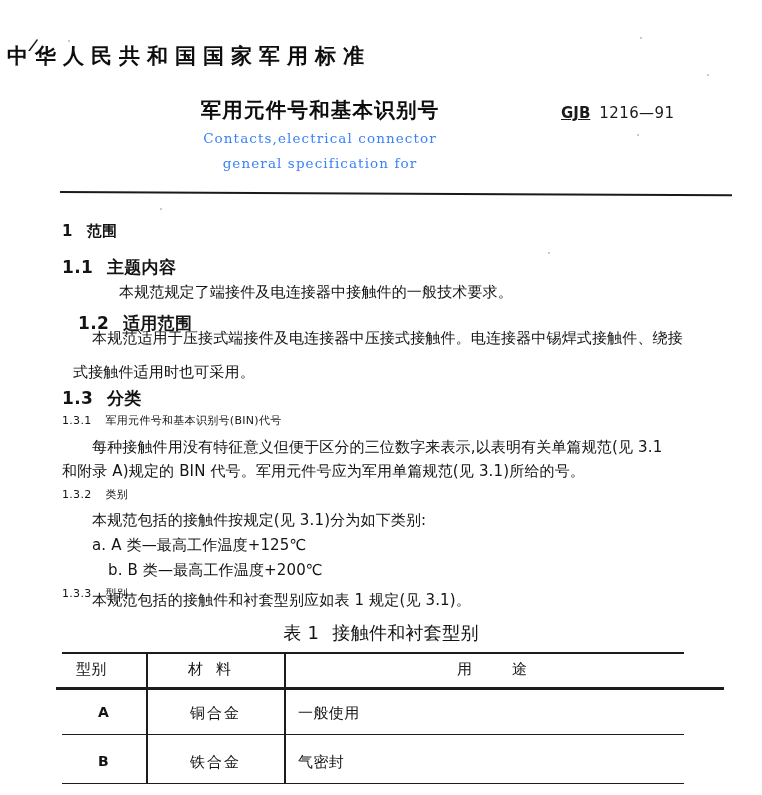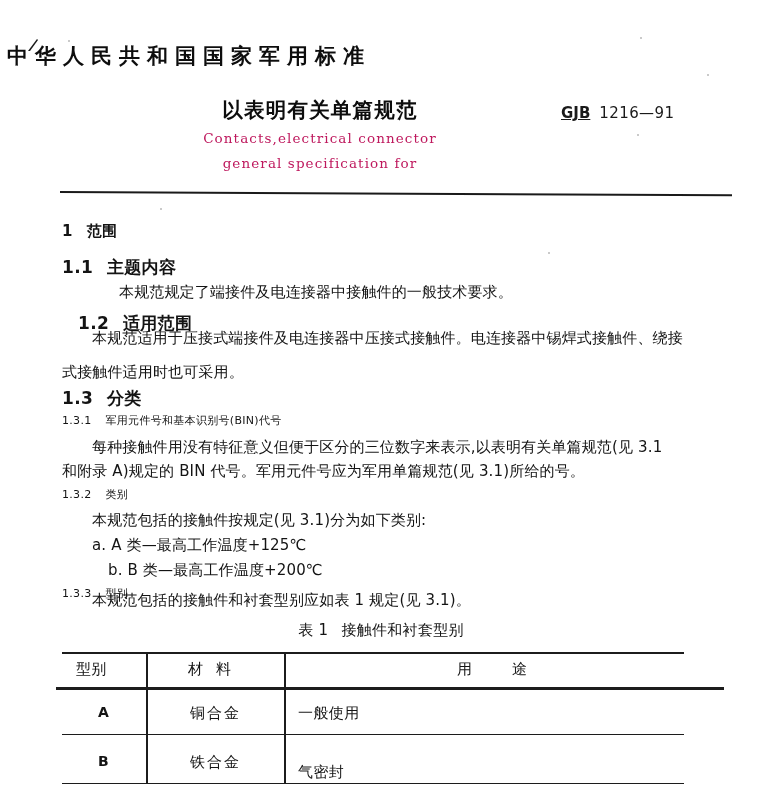--- a/index.html
+++ b/index.html
@@ -81,21 +81,21 @@
   }
 
   .title-en {
     position: absolute;
     left: 0;
     width: 640px;
     text-align: center;
     font-family: "DejaVu Serif", "Liberation Serif", serif;
     font-size: 13.5px;
     letter-spacing: 1.1px;
-    color: #be185d;
+    color: #3b82f6;
   }
   .title-en-1 { top: 130px; }
   .title-en-2 { top: 155px; }
 
   .header-rule {
     position: absolute;
     left: 60px;
     top: 191px;
     width: 672px;
     height: 2px;
@@ -144,21 +144,21 @@
   .sp-sm { display: inline-block; width: 9px; }
   .sp-md { display: inline-block; width: 14px; }
 
   
   .table-caption {
     position: absolute;
     left: 0;
     top: 621px;
     width: 762px;
     text-align: center;
-    font-size: 15px;
+    font-size: 18px;
     letter-spacing: 0.3px;
     color: #141414;
   }
   .table-caption .cap-gap { display: inline-block; width: 13px; }
 
   .tbl {
     position: absolute;
     left: 62px;
     top: 652px;
     width: 622px;
@@ -200,40 +200,40 @@
   .td-sym {
     font-family: "DejaVu Sans", "Liberation Sans", sans-serif;
     font-weight: bold;
     font-size: 14px;
   }
   .td-a-sym { left: 36px;  top: 52px; }
   .td-a-mat { left: 128px; top: 52px; letter-spacing: 2px; }
   .td-a-use { left: 236px; top: 52px; letter-spacing: 0.4px; }
   .td-b-sym { left: 36px;  top: 101px; }
   .td-b-mat { left: 128px; top: 101px; letter-spacing: 2px; }
-  .td-b-use { left: 236px; top: 111px; letter-spacing: 0.4px; }
+  .td-b-use { left: 236px; top: 101px; letter-spacing: 0.4px; }
 </style>
 </head>
 <body>
 
 <div class="page">
 
   <svg class="scan-mark" viewBox="0 0 12 14">
     <path d="M1,13 L10,1 L11,2 L3,13 Z" fill="#1a1a1a"></path>
   </svg>
   <div class="speck" style="left:68px;top:40px;width:2px;height:2px;"></div>
   <div class="speck" style="left:160px;top:208px;width:2px;height:2px;"></div>
   <div class="speck" style="left:548px;top:252px;width:2px;height:2px;"></div>
   <div class="speck" style="left:640px;top:37px;width:2px;height:2px;"></div>
   <div class="speck" style="left:707px;top:74px;width:2px;height:2px;"></div>
   <div class="speck" style="left:637px;top:134px;width:2px;height:2px;"></div>
 
   <div class="masthead">中华人民共和国国家军用标准</div>
 
-  <div class="title-cn">以表明有关单篇规范</div>
+  <div class="title-cn">军用元件号和基本识别号</div>
 
   <div class="gjb-number">
     <span class="gjb-prefix">GJB</span><span class="sp-sm"></span><span>1216—91</span>
   </div>
 
   <div class="title-en title-en-1">Contacts,electrical connector</div>
   <div class="title-en title-en-2">general specification for</div>
 
   <div class="header-rule"></div>
 
@@ -245,21 +245,21 @@
 
     <div class="line heading-2" style="left:62px; top:256px;">
       <span class="num">1.1</span><span class="sp-md"></span><span>主题内容</span>
     </div>
     <div class="line para" style="left:92px; top:283px;margin-left:27px;">本规范规定了端接件及电连接器中接触件的一般技术要求。</div>
 
     <div class="line heading-2" style="left:62px; top:312px;margin-left:16px;">
       <span class="num">1.2</span><span class="sp-md"></span><span>适用范围</span>
     </div>
     <div class="line para" style="left:92px; top:323px;margin-top:6px;">本规范适用于压接式端接件及电连接器中压接式接触件。电连接器中锡焊式接触件、绕接</div>
-    <div class="line para" style="left:62px; top:363px;">式接触件适用时也可采用。</div>
+    <div class="line para" style="left:73px; top:363px;">式接触件适用时也可采用。</div>
 
     <div class="line heading-2" style="left:62px; top:387px;">
       <span class="num">1.3</span><span class="sp-md"></span><span>分类</span>
     </div>
 
     <div class="line heading-3" style="left:62px; top:413px;">
       <span class="num">1.3.1</span><span class="sp-md"></span><span>军用元件号和基本识别号(BIN)代号</span>
     </div>
     <div class="line para" style="left:92px; top:438px;">每种接触件用没有特征意义但便于区分的三位数字来表示,以表明有关单篇规范(见 3.1</div>
     <div class="line para" style="left:62px; top:462px;">和附录 A)规定的 BIN 代号。军用元件号应为军用单篇规范(见 3.1)所给的号。</div>

